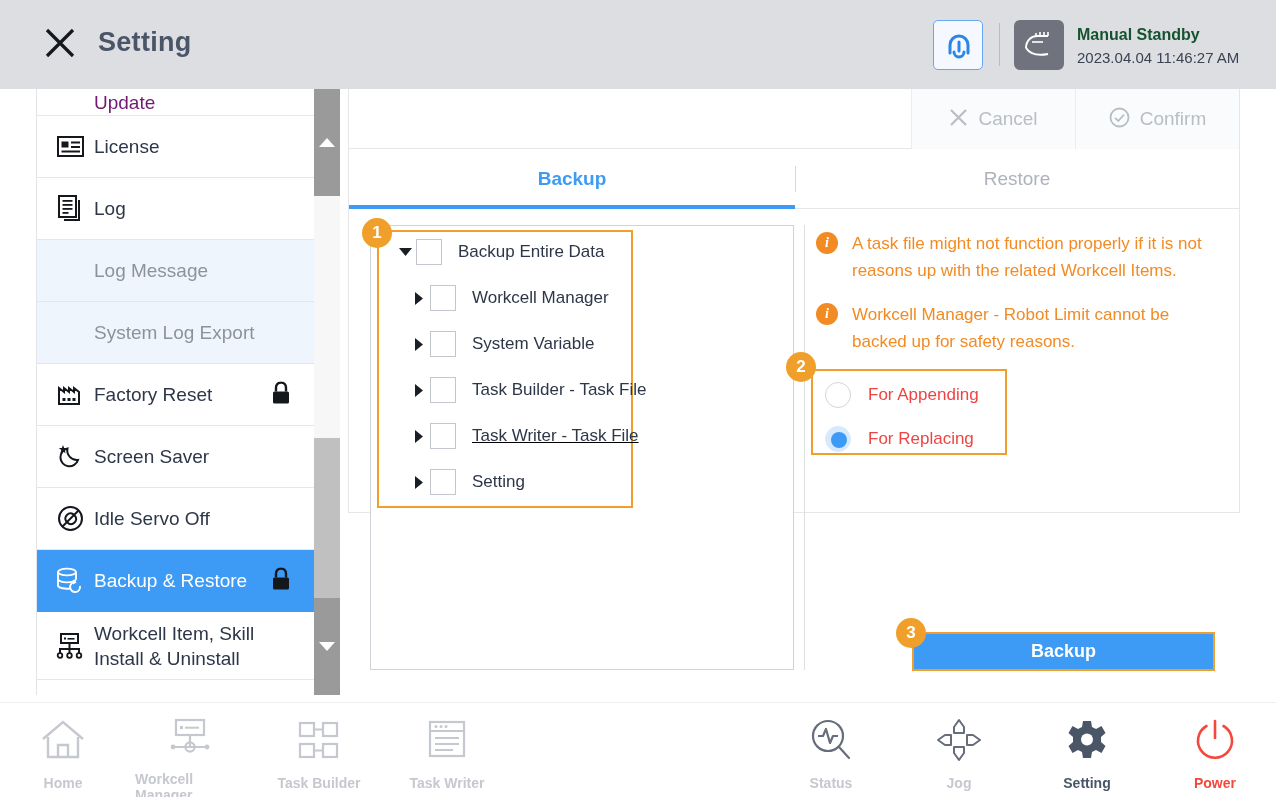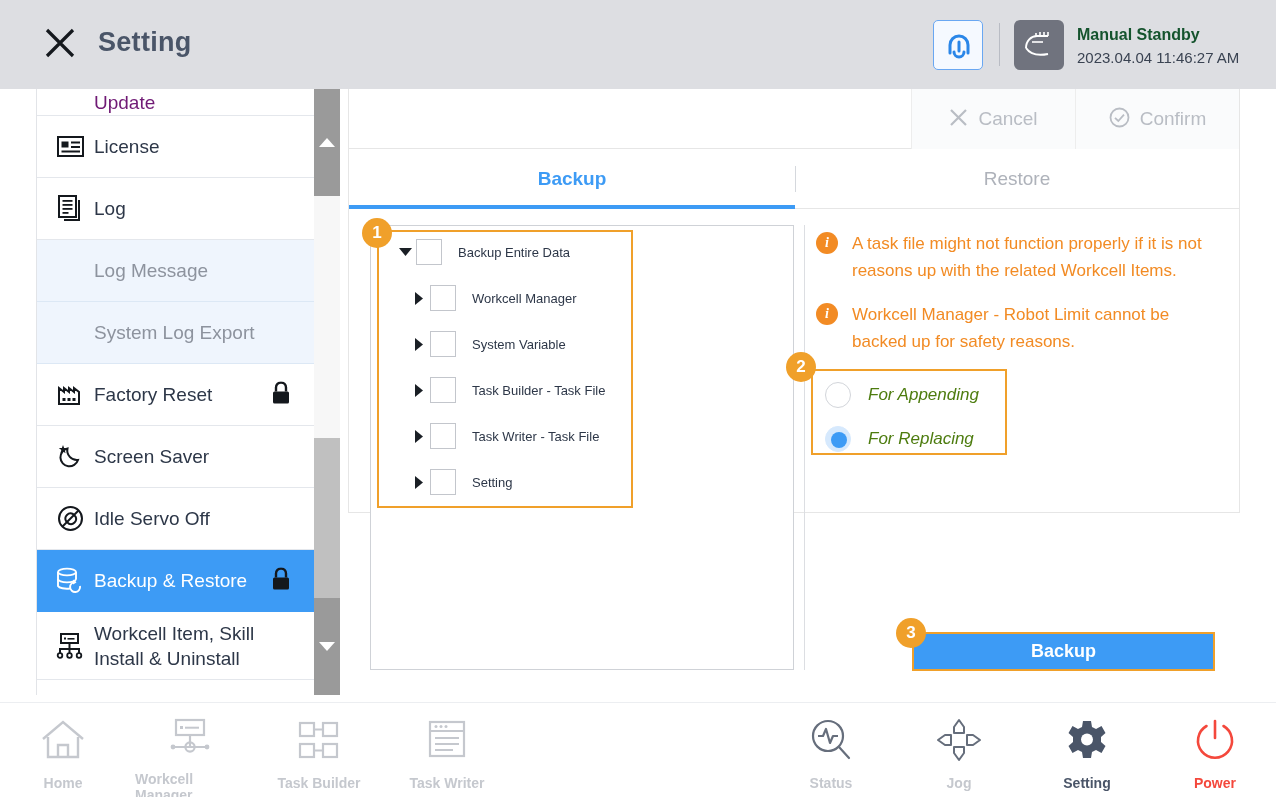--- a/index.html
+++ b/index.html
@@ -146,21 +146,21 @@
     border: 2px solid #f0a02a;
   }
   .tree-row {
     position: absolute; height: 30px; display: flex; align-items: center;
   }
   .tw-arrow { width: 22px; display: flex; align-items: center; justify-content: center; }
   .cbx {
     width: 26px; height: 26px; border: 1px solid #c3c6cc; background: #fff;
     flex: none;
   }
-  .tw-label { font-size: 13px; color: #2d3748; margin-left: 16px; white-space: nowrap; }
+  .tw-label { font-size: 17px; color: #2d3748; margin-left: 16px; white-space: nowrap; }
 
   
   .v-sep {
     position: absolute; left: 455px; top: 136px; width: 1px; height: 445px;
     background: #dcdee2;
   }
   .note {
     position: absolute; display: flex; gap: 14px; width: 400px;
   }
   .note-ico {
@@ -181,21 +181,21 @@
   }
   .rad-outer {
     width: 26px; height: 26px; border-radius: 50%; border: 1px solid #d2d5da;
     background: #fff; flex: none; position: relative;
   }
   .rad-outer.on { background: #d6e9fd; border: 1px solid #d6e9fd; }
   .rad-dot {
     position: absolute; left: 5px; top: 5px; width: 16px; height: 16px;
     border-radius: 50%; background: #3d9bf5;
   }
-  .rad-label { font-size: 17px; color: #4d7c0f; margin-left: 17px; font-style: italic; }
+  .rad-label { font-size: 17px; color: #ef4444; margin-left: 17px; }
 
   .backup-btn {
     position: absolute; left: 563px; top: 543px; width: 303px; height: 39px;
     background: #3d9bf5; border: 2px solid #f0a02a;
     display: flex; align-items: center; justify-content: center;
     color: #fff; font-size: 18px; font-weight: bold; cursor: pointer;
   }
 
   
   .badge {
@@ -450,21 +450,21 @@
     <div class="tree-row" style="left:59px; top:286px;">
       <span class="tw-arrow">
         <svg width="10" height="13" viewBox="0 0 10 13">
             <path d="M1 0 L1 13 L9 6.5 Z" fill="#1a1f25"></path>
           </svg>
       </span>
       <span class="cbx"></span>
       <span class="tw-label">Task Builder - Task File</span>
     </div>
 
-    <div class="tree-row" style="left:59px; top:332px;">
+    <div class="tree-row" style="left:59px; top:332px;text-decoration:underline;">
       <span class="tw-arrow">
         <svg width="10" height="13" viewBox="0 0 10 13">
             <path d="M1 0 L1 13 L9 6.5 Z" fill="#1a1f25"></path>
           </svg>
       </span>
       <span class="cbx"></span>
       <span class="tw-label">Task Writer - Task File</span>
     </div>
 
     <div class="tree-row" style="left:59px; top:378px;">

